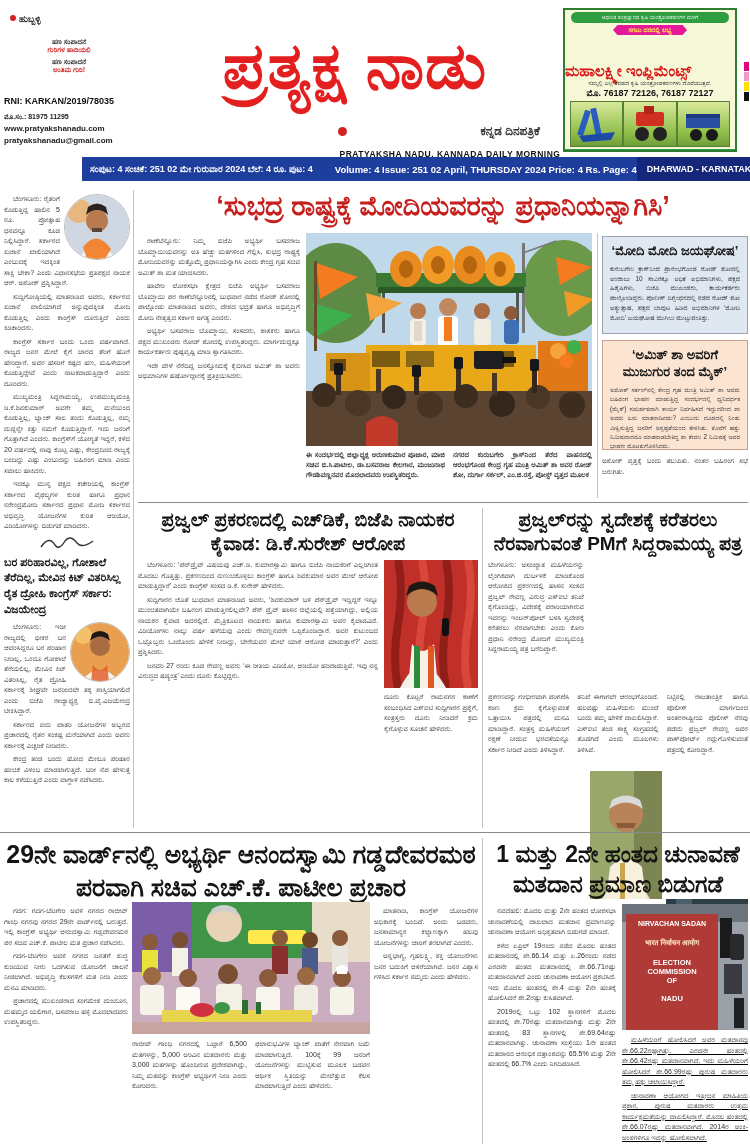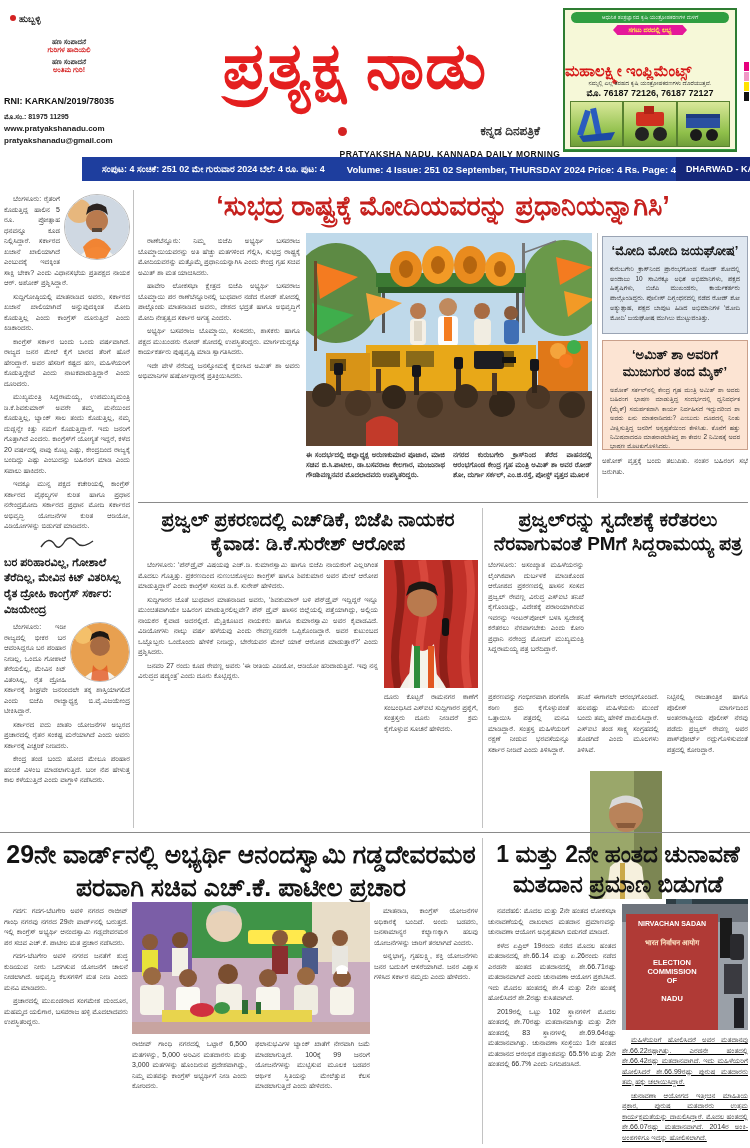--- a/index.html
+++ b/index.html
@@ -22,21 +22,21 @@
   .ad-top{background:#2f9e41;color:#fff;font-size:5.5px;text-align:center;padding:2px 1px;border-radius:6px;margin:2px 6px 0;}
   .ad-ribbon{background:#e5189a;color:#ffe94d;font-size:6.5px;font-weight:bold;text-align:center;width:70px;margin:2px auto;padding:1px 2px;border-radius:2px;clip-path:polygon(6% 0,94% 0,100% 50%,94% 100%,6% 100%,0 50%);}
   .ad-title{color:#d61616;font-size:15px;font-weight:bold;text-align:left;line-height:1.05;margin-top:28px;}
   .ad-desc{font-size:6px;color:#222;text-align:center;margin-top:1px;}
   .ad-phone{font-size:9px;font-weight:bold;color:#111;text-align:center;margin-top:1px;}
   .ad-imgs{display:flex;justify-content:space-between;padding:2px 5px 0;}
   .ad-cell{width:52px;height:44px;background:linear-gradient(180deg,#d9e89a,#8fbf4a 70%,#6f9e3a);position:relative;border:1px solid #578030;overflow:hidden;}
   .ad-bottom{background:#2f9e41;color:#fff;font-size:5px;text-align:center;margin-top:2px;padding:1px 2px;}
   
   .issue-bar{background:#1e3e9e;color:#fff;display:flex;align-items:center;height:24px;}
-  .issue-kn{font-size:9px;font-weight:bold;padding-left:20px;white-space:nowrap;}
+  .issue-kn{font-size:9px;font-weight:bold;padding-left:8px;white-space:nowrap;}
   .issue-en{font-size:9.5px;font-weight:bold;padding-left:22px;white-space:nowrap;}
   .issue-place{margin-left:auto;background:#15277a;height:100%;display:flex;align-items:center;padding:0 10px;font-size:9px;font-weight:bold;white-space:nowrap;}
   
   .hl-main{font-size:27px;font-weight:bold;color:#c5201d;text-align:center;line-height:1.05;}
   .hl-mid{font-size:19px;font-weight:bold;color:#141414;line-height:1.25;text-align:center;}
   .hl-bottom{font-size:23px;font-weight:bold;color:#141414;line-height:1.3;text-align:center;}
   .hl-side{font-size:11px;font-weight:bold;color:#141414;line-height:1.45;}
   .body-text{font-size:7px;line-height:1.5;color:#2c2c2c;text-align:justify;}
   .body-text p{margin:0 0 3px;text-indent:9px;}
   .caption{font-size:7px;font-weight:bold;color:#3a3a3a;text-align:justify;line-height:1.45;}
@@ -121,21 +121,21 @@
               <circle cx="34" cy="33" r="6" fill="#1a1a1a"></circle>
             </g>
           </svg>
       </div>
     </div>
     <div class="ad-bottom">ಎಪಿಎಂಸಿ ಹತ್ತಿರ, ಗದಗ ರಸ್ತೆ, ಹುಬ್ಬಳ್ಳಿ ಮೊ: 76187 72126</div>
   </div>
 
   <div class="abs issue-bar" style="left:82px;top:157px;width:666px;">
     <span class="issue-kn">ಸಂಪುಟ: 4   ಸಂಚಿಕೆ: 251    02 ಮೇ ಗುರುವಾರ 2024   ಬೆಲೆ: 4 ರೂ.   ಪುಟ: 4</span>
-    <span class="issue-en">Volume: 4    Issue: 251  02 September, THURSDAY 2024   Price: 4 Rs. Page: 4</span>
+    <span class="issue-en">Volume: 4    Issue: 251  02 April, THURSDAY 2024   Price: 4 Rs. Page: 4</span>
     <span class="issue-place">DHARWAD - KARNATAKA</span>
   </div>
 
   <div class="abs" style="left:4px;top:190px;width:126px;height:638px;overflow:hidden;">
     <div class="body-text" style="margin-top:4px;">
       <div class="round-ph" style="width:64px;height:64px;">
         <svg width="64" height="64">
             <rect width="64" height="64" fill="#cfd8e2"></rect>
             <circle cx="14" cy="16" r="12" fill="#f6a13b" opacity=".6"></circle>
             <circle cx="32" cy="26" r="11" fill="#b97a4e"></circle>

